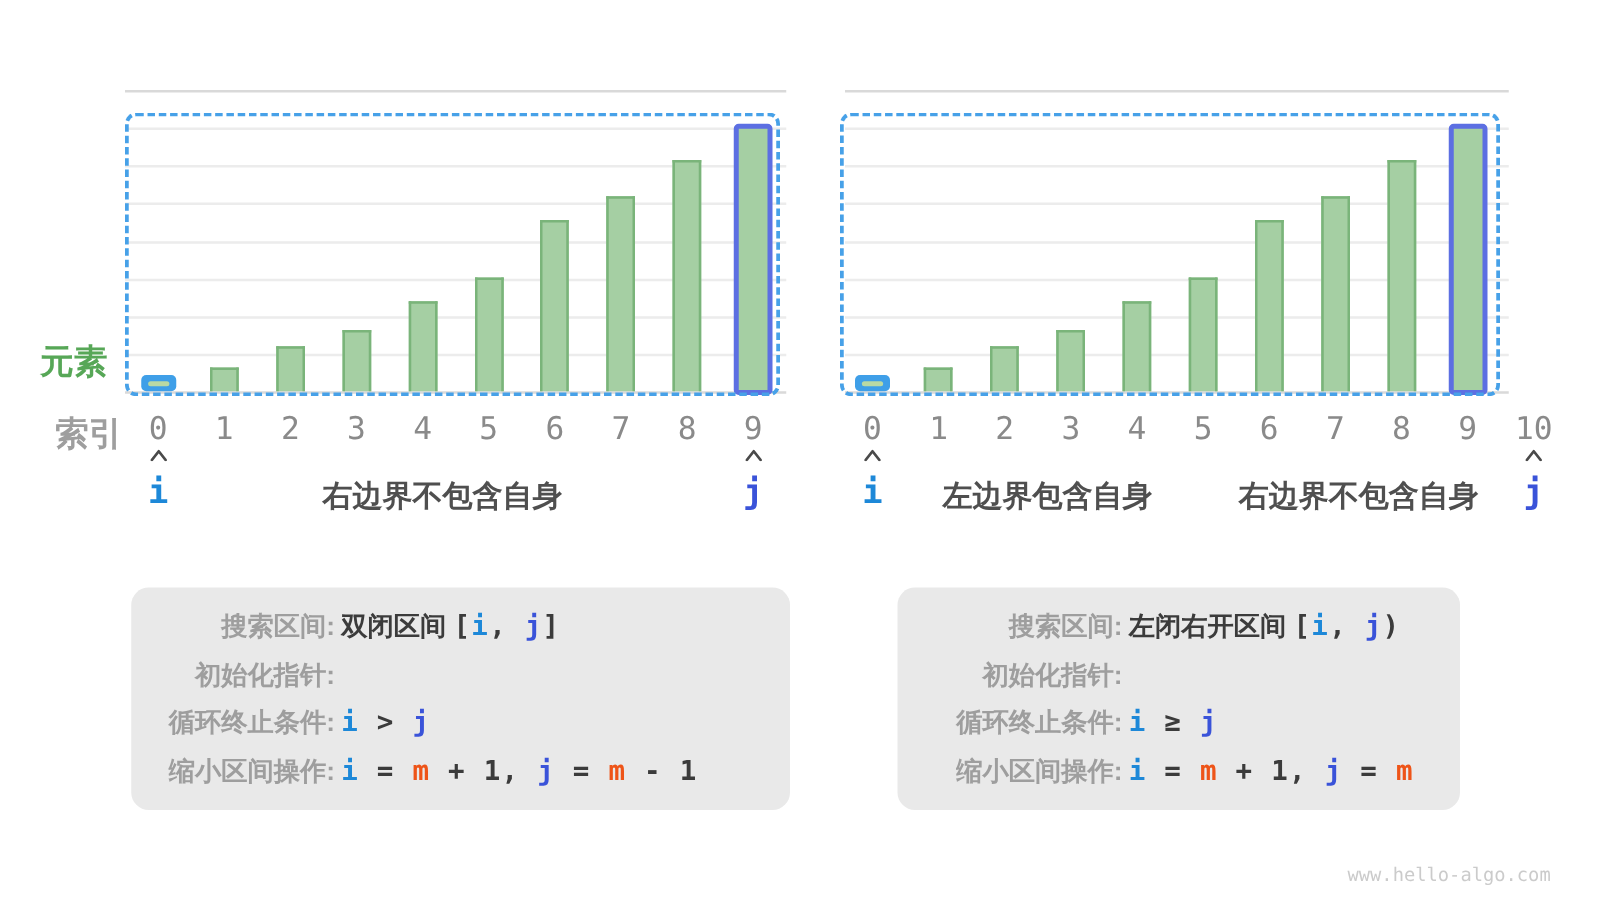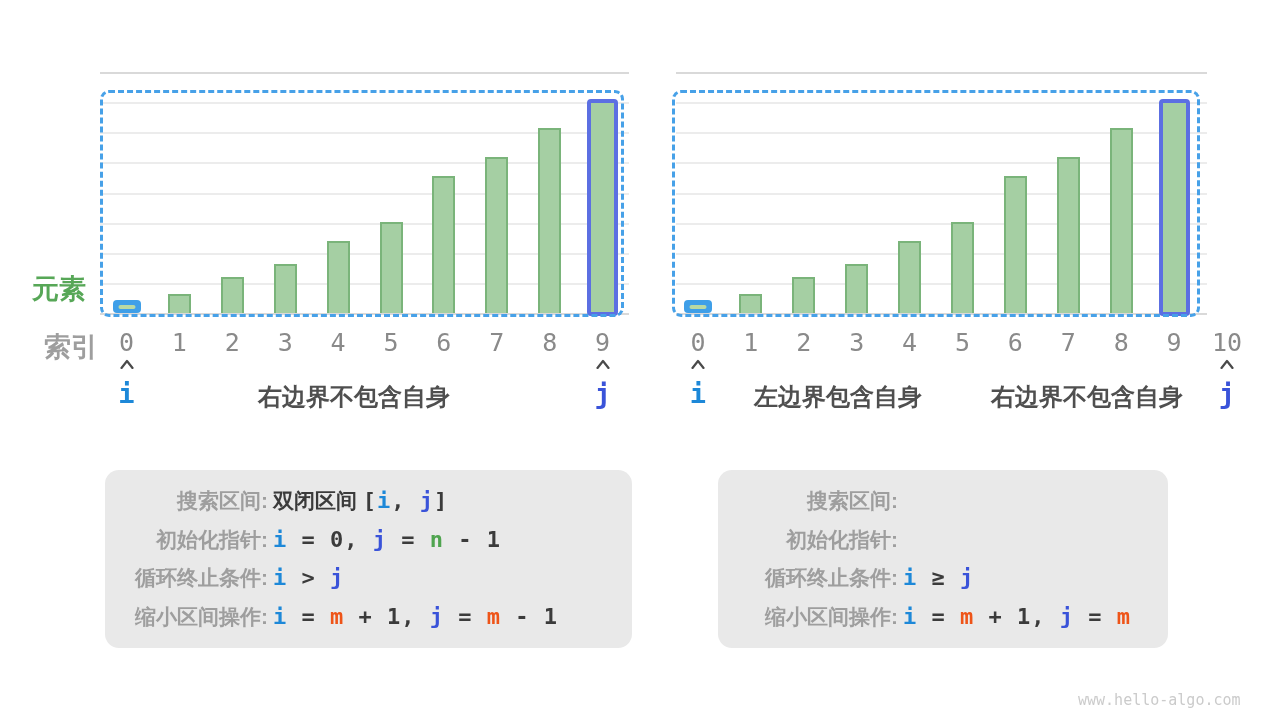--- a/index.html
+++ b/index.html
@@ -107,35 +107,35 @@
   <div class="dashed" style="left:100px;top:90px;width:524px;height:227px;"></div>
   <div class="dashed" style="left:672px;top:90px;width:528px;height:227px;"></div>
 
   <div id="left-box" class="info-box" style="left:105px;top:470px;width:527px;height:178px;">
     <div class="info-row">
       <span class="info-label">搜索区间:</span>
       <span class="info-code"><span class="tok-sans tok-dark">双闭区间 </span><span class="tok-mono tok-dark">[</span><span class="tok-mono tok-blue">i</span><span class="tok-mono tok-dark">, </span><span class="tok-mono tok-indigo">j</span><span class="tok-mono tok-dark">]</span></span>
     </div>
     <div class="info-row">
       <span class="info-label">初始化指针:</span>
-      <span class="info-code"><span class="tok-mono tok-blue">i</span><span class="tok-mono tok-dark"> = 0, </span><span class="tok-mono tok-indigo">j</span><span class="tok-mono tok-dark"> = </span><span class="tok-mono tok-green">n</span><span class="tok-mono tok-dark"> - 1</span></span>
     </div>
     <div class="info-row">
       <span class="info-label">循环终止条件:</span>
       <span class="info-code"><span class="tok-mono tok-blue">i</span><span class="tok-mono tok-dark"> &gt; </span><span class="tok-mono tok-indigo">j</span></span>
     </div>
     <div class="info-row">
       <span class="info-label">缩小区间操作:</span>
       <span class="info-code"><span class="tok-mono tok-blue">i</span><span class="tok-mono tok-dark"> = </span><span class="tok-mono tok-orange">m</span><span class="tok-mono tok-dark"> + 1, </span><span class="tok-mono tok-indigo">j</span><span class="tok-mono tok-dark"> = </span><span class="tok-mono tok-orange">m</span><span class="tok-mono tok-dark"> - 1</span></span>
     </div>
   </div>
 
   <div id="right-box" class="info-box" style="left:718px;top:470px;width:450px;height:178px;">
     <div class="info-row">
       <span class="info-label">搜索区间:</span>
+      <span class="info-code"><span class="tok-sans tok-dark">左闭右开区间 </span><span class="tok-mono tok-dark">[</span><span class="tok-mono tok-blue">i</span><span class="tok-mono tok-dark">, </span><span class="tok-mono tok-indigo">j</span><span class="tok-mono tok-dark">)</span></span>
     </div>
     <div class="info-row">
       <span class="info-label">初始化指针:</span>
     </div>
     <div class="info-row">
       <span class="info-label">循环终止条件:</span>
       <span class="info-code"><span class="tok-mono tok-blue">i</span><span class="tok-mono tok-dark"> ≥ </span><span class="tok-mono tok-indigo">j</span></span>
     </div>
     <div class="info-row">
       <span class="info-label">缩小区间操作:</span>

